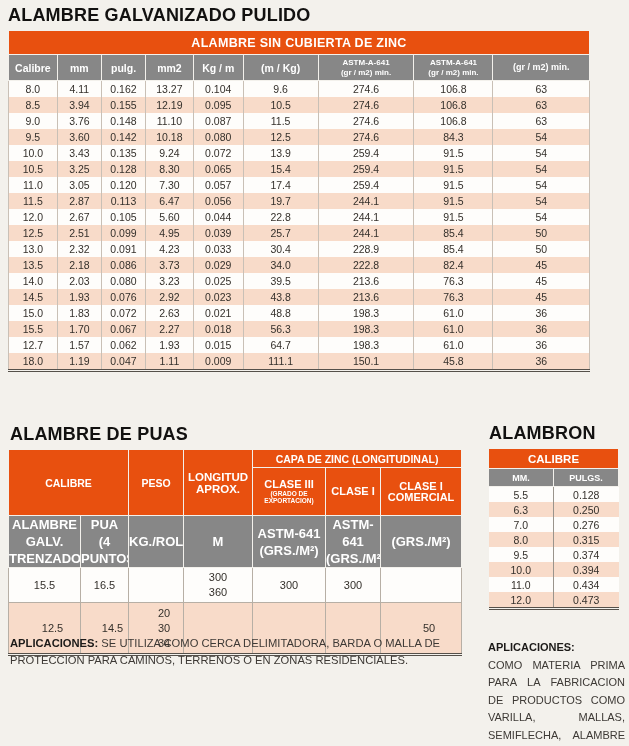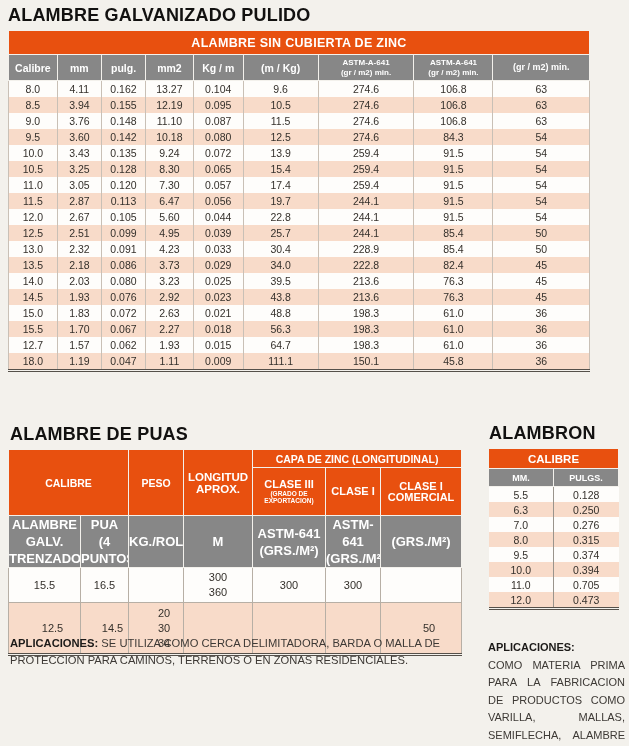--- a/index.html
+++ b/index.html
@@ -401,21 +401,21 @@
         <tr class="even">
           <td>9.5</td>
           <td>0.374</td>
         </tr>
         <tr class="odd">
           <td>10.0</td>
           <td>0.394</td>
         </tr>
         <tr class="even">
           <td>11.0</td>
-          <td>0.705</td>
+          <td>0.434</td>
         </tr>
         <tr class="odd">
           <td>12.0</td>
           <td>0.473</td>
         </tr>
       </tbody>
   </table>
 
   <p id="apps-right" class="apps">
     <span class="apps-lead">APLICACIONES:</span><span>COMO MATERIA PRIMA PARA LA FABRICACION DE PRODUCTOS COMO VARILLA, MALLAS, SEMIFLECHA, ALAMBRE PULIDO, CLAVOS, ETC.</span>

